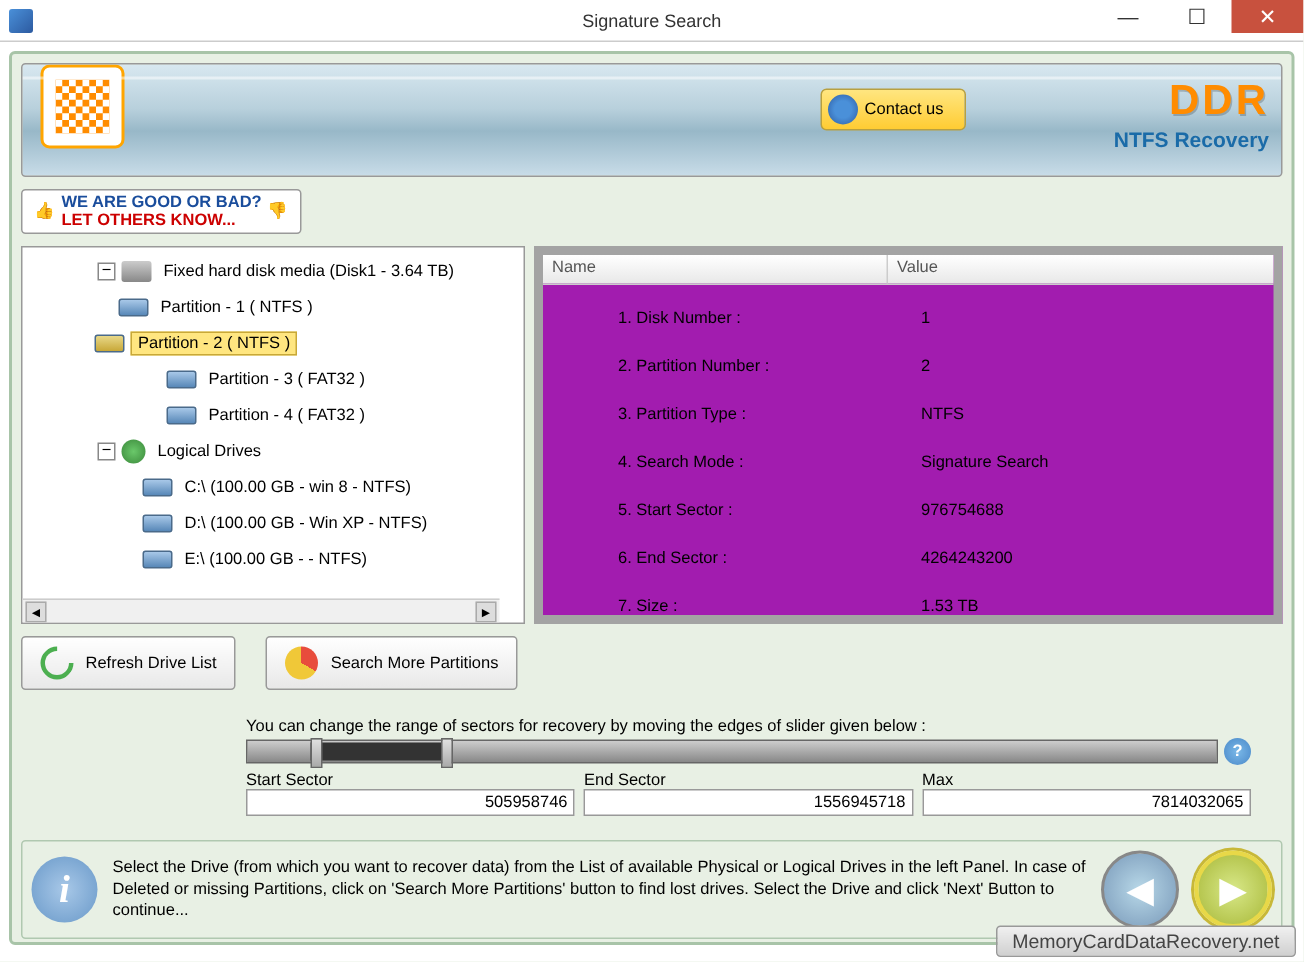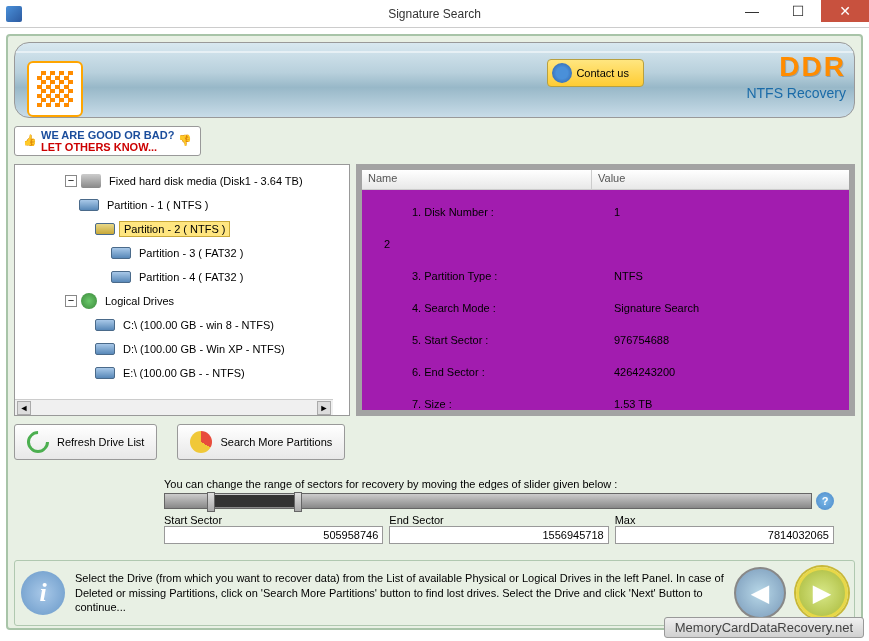--- a/index.html
+++ b/index.html
@@ -6,29 +6,29 @@
 body{background:#fff;width:869px;height:641px;overflow:hidden}
 .titlebar{height:28px;background:#fff;border-bottom:1px solid #ccc;display:flex;align-items:center;position:relative}
 .titlebar-icon{width:16px;height:16px;margin:0 6px;background:linear-gradient(135deg,#4a90d9,#2c5aa0);border-radius:2px}
 .titlebar-title{position:absolute;left:50%;transform:translateX(-50%);font-size:12px;color:#333}
 .titlebar-btns{position:absolute;right:0;display:flex;height:100%}
 .title-btn{width:46px;height:22px;display:flex;align-items:center;justify-content:center;font-size:14px;font-family:Arial}
 .title-min{color:#333}
 .title-max{color:#333}
 .title-close{background:#c8513e;color:#fff;width:48px}
 .app-frame{margin:6px;border:2px solid #a8c4a8;border-radius:4px;background:#e8f0e4;padding:6px;height:596px}
-.banner{height:76px;background:linear-gradient(180deg,#d8e8f0 0%,#b8d0dc 40%,#98b8c8 60%,#c8dce8 100%);border:1px solid #999;border-radius:15px;position:relative;overflow:hidden;display:flex;align-items:flex-end}
+.banner{height:76px;background:linear-gradient(180deg,#d8e8f0 0%,#b8d0dc 40%,#98b8c8 60%,#c8dce8 100%);border:1px solid #999;border-radius:3px;position:relative;overflow:hidden;display:flex;align-items:flex-start}
 .banner::before{content:"";position:absolute;top:8px;left:0;right:0;height:2px;background:rgba(255,255,255,.5)}
 .logo-box{width:56px;height:56px;margin-left:12px;background:#fff;border:2px solid #ffa500;border-radius:6px;display:flex;align-items:center;justify-content:center}
 .logo-pattern{width:36px;height:36px;background:repeating-conic-gradient(#ff8c00 0 25%,#fff 0 50%);background-size:9px 9px}
 .contact-btn{position:absolute;right:210px;top:16px;background:linear-gradient(180deg,#ffe680,#ffcc33);border:1px solid #b8a040;border-radius:4px;padding:3px 14px 3px 4px;display:flex;align-items:center;gap:4px;font-size:12px}
 .contact-icon{width:20px;height:20px;background:radial-gradient(circle,#4a90d9 40%,#2c5aa0);border-radius:50%}
 .brand{position:absolute;right:8px;top:8px;text-align:right}
 .brand-ddr{font-size:28px;font-weight:bold;color:#ff8c00;letter-spacing:2px;font-family:Arial;text-shadow:1px 1px 0 rgba(0,0,0,.2)}
-.brand-sub{font-size:14px;color:#1a6ba8;font-weight:normal;margin-top:2px}
+.brand-sub{font-size:14px;color:#1a6ba8;font-weight:bold;margin-top:2px}
 .feedback-bar{margin-top:8px;display:flex}
 .feedback-btn{background:#fff;border:1px solid #999;border-radius:3px;padding:2px 8px;display:flex;align-items:center;gap:4px;font-family:monospace;font-size:11px;font-weight:bold}
 .feedback-line1{color:#1a4d9c}
 .feedback-line2{color:#c00}
 .thumb-icon{width:14px;height:14px;display:inline-block}
 .main-row{display:flex;gap:6px;margin-top:8px;height:252px}
 .tree-panel{flex:0 0 336px;background:#fff;border:1px solid #999;position:relative;overflow:hidden}
 .tree-scroll{overflow-y:scroll;height:232px;padding:4px 0}
 .tree-node{display:flex;align-items:center;height:24px;white-space:nowrap}
 .tree-toggle{width:12px;height:12px;border:1px solid #888;text-align:center;line-height:9px;font-size:11px;margin-right:4px;cursor:pointer}
@@ -116,21 +116,21 @@
       <div class="tree-scroll">
         <div class="tree-node" style="padding-left:50px">
           <div class="tree-toggle">−</div>
           <div class="disk-icon"></div>
           <span class="tree-label">Fixed hard disk media (Disk1 - 3.64 TB)</span>
         </div>
         <div class="tree-node" style="padding-left:64px">
           <div class="part-icon"></div>
           <span class="tree-label">Partition - 1 ( NTFS )</span>
         </div>
-        <div class="tree-node" style="padding-left:80px">
+        <div class="tree-node" style="padding-left:48px">
           <div class="part-icon sel"></div>
           <span class="tree-label selected">Partition - 2 ( NTFS )</span>
         </div>
         <div class="tree-node" style="padding-left:96px">
           <div class="part-icon"></div>
           <span class="tree-label">Partition - 3 ( FAT32 )</span>
         </div>
         <div class="tree-node" style="padding-left:96px">
           <div class="part-icon"></div>
           <span class="tree-label">Partition - 4 ( FAT32 )</span>
@@ -163,20 +163,21 @@
       <div class="prop-header">
         <div class="prop-col name">Name</div>
         <div class="prop-col">Value</div>
       </div>
       <div id="prop-rows">
           <div class="prop-row">
             <div class="pname">1. Disk Number :</div>
             <div class="pval">1</div>
           </div>
           <div class="prop-row">
+            <div class="pname">2. Partition Number :</div>
             <div class="pval">2</div>
           </div>
           <div class="prop-row">
             <div class="pname">3. Partition Type :</div>
             <div class="pval">NTFS</div>
           </div>
           <div class="prop-row">
             <div class="pname">4. Search Mode :</div>
             <div class="pval">Signature Search</div>
           </div>

